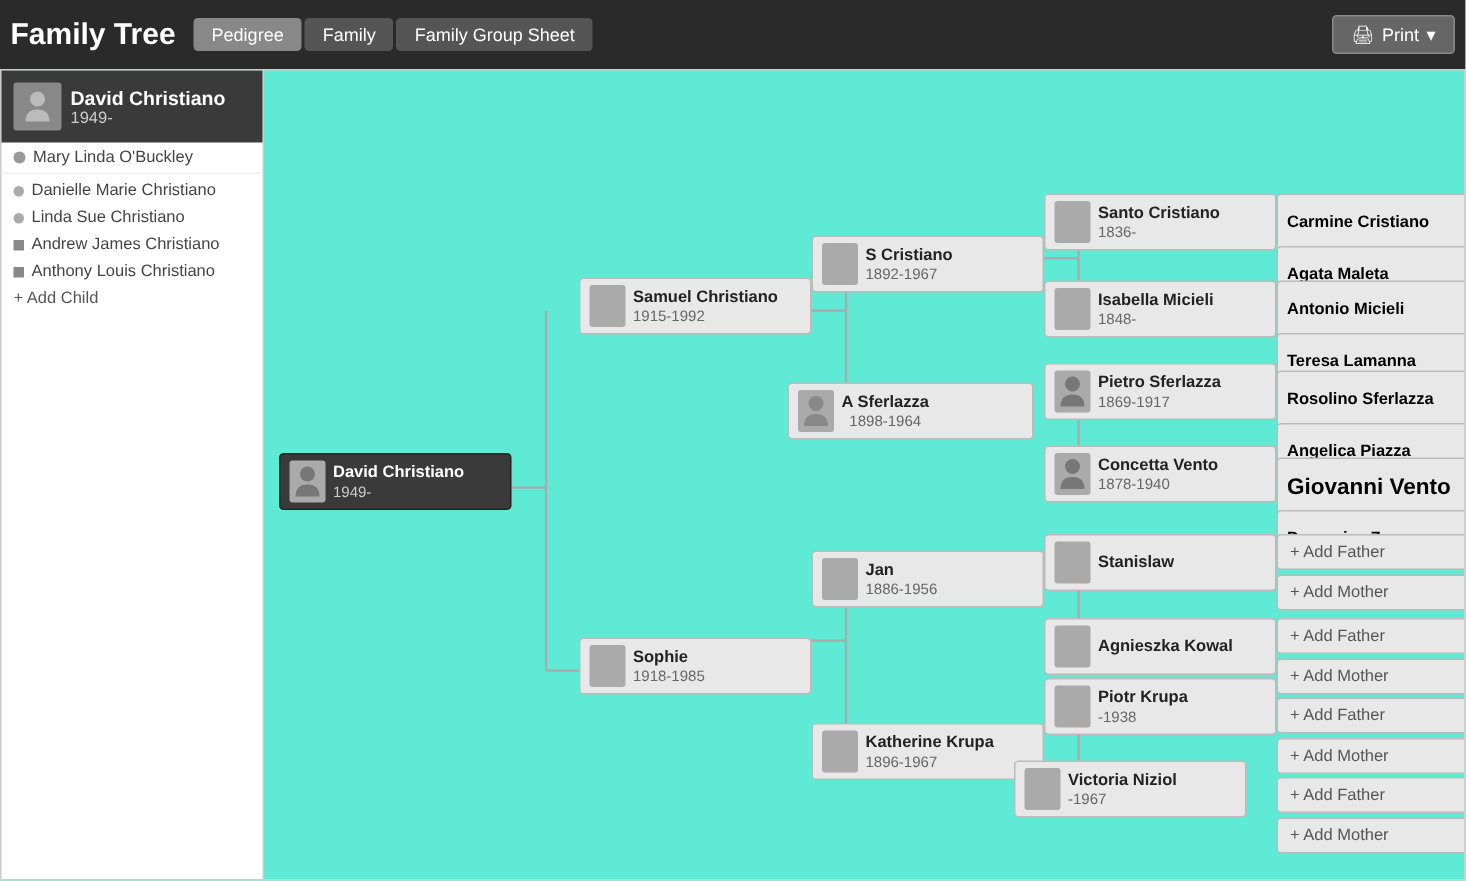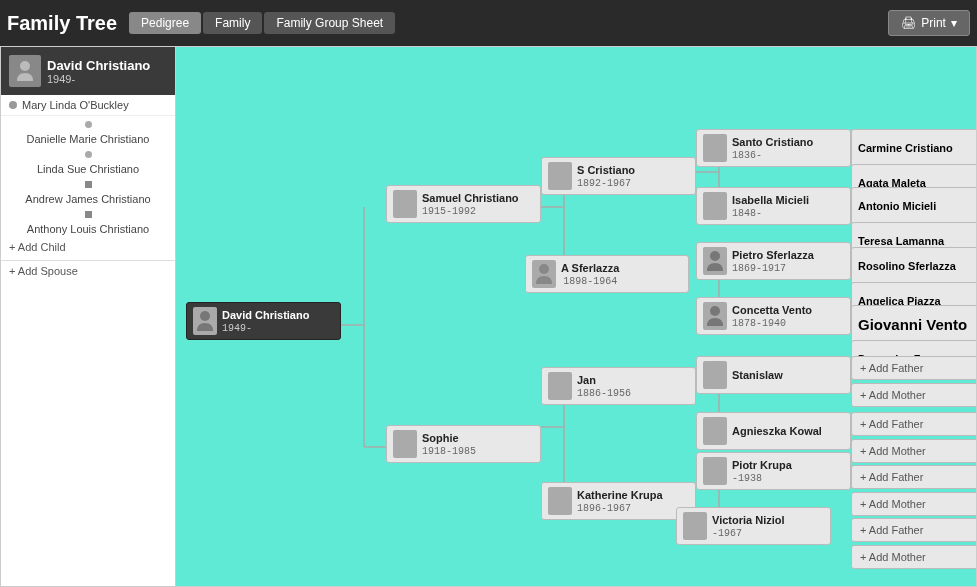--- a/index.html
+++ b/index.html
@@ -117,21 +117,20 @@
     .children-list {
       padding: 2px 0;
     }
     .child-row {
       display: flex;
       align-items: center;
       gap: 5px;
       padding: 3px 8px;
       font-size: 11px;
       color: #444;
-      flex-direction: column;
     }
     .child-dot {
       width: 7px;
       height: 7px;
       background: #aaa;
       border-radius: 50%;
       flex-shrink: 0;
     }
     .child-dot.square {
       border-radius: 0;
@@ -191,21 +190,20 @@
     }
     .tree-node .node-name {
       font-size: 11px;
       font-weight: bold;
       color: #222;
       line-height: 1.3;
     }
     .tree-node .node-dates {
       font-size: 10px;
       color: #666;
-      font-family: Liberation Mono, monospace;
     }
 
     .tree-node.selected {
       background: #3a3a3a;
       border-color: #222;
       color: white;
     }
     .tree-node.selected .node-name { color: white; }
     .tree-node.selected .node-dates { color: #ccc; }
 
@@ -284,21 +282,20 @@
       <div class="child-row">
         <div class="child-dot square"></div>
         <span>Andrew James Christiano</span>
       </div>
       <div class="child-row">
         <div class="child-dot square"></div>
         <span>Anthony Louis Christiano</span>
       </div>
       <div class="add-child-row">+ Add Child</div>
     </div>
-    <div class="add-spouse-row">+ Add Spouse</div>
   </div>
 
   <div class="tree-area">
     <div class="tree-container">
 
       <svg class="connectors">
 
         <line x1="155" y1="268" x2="178" y2="268"></line>
         <line x1="178" y1="150" x2="178" y2="268"></line>
 

